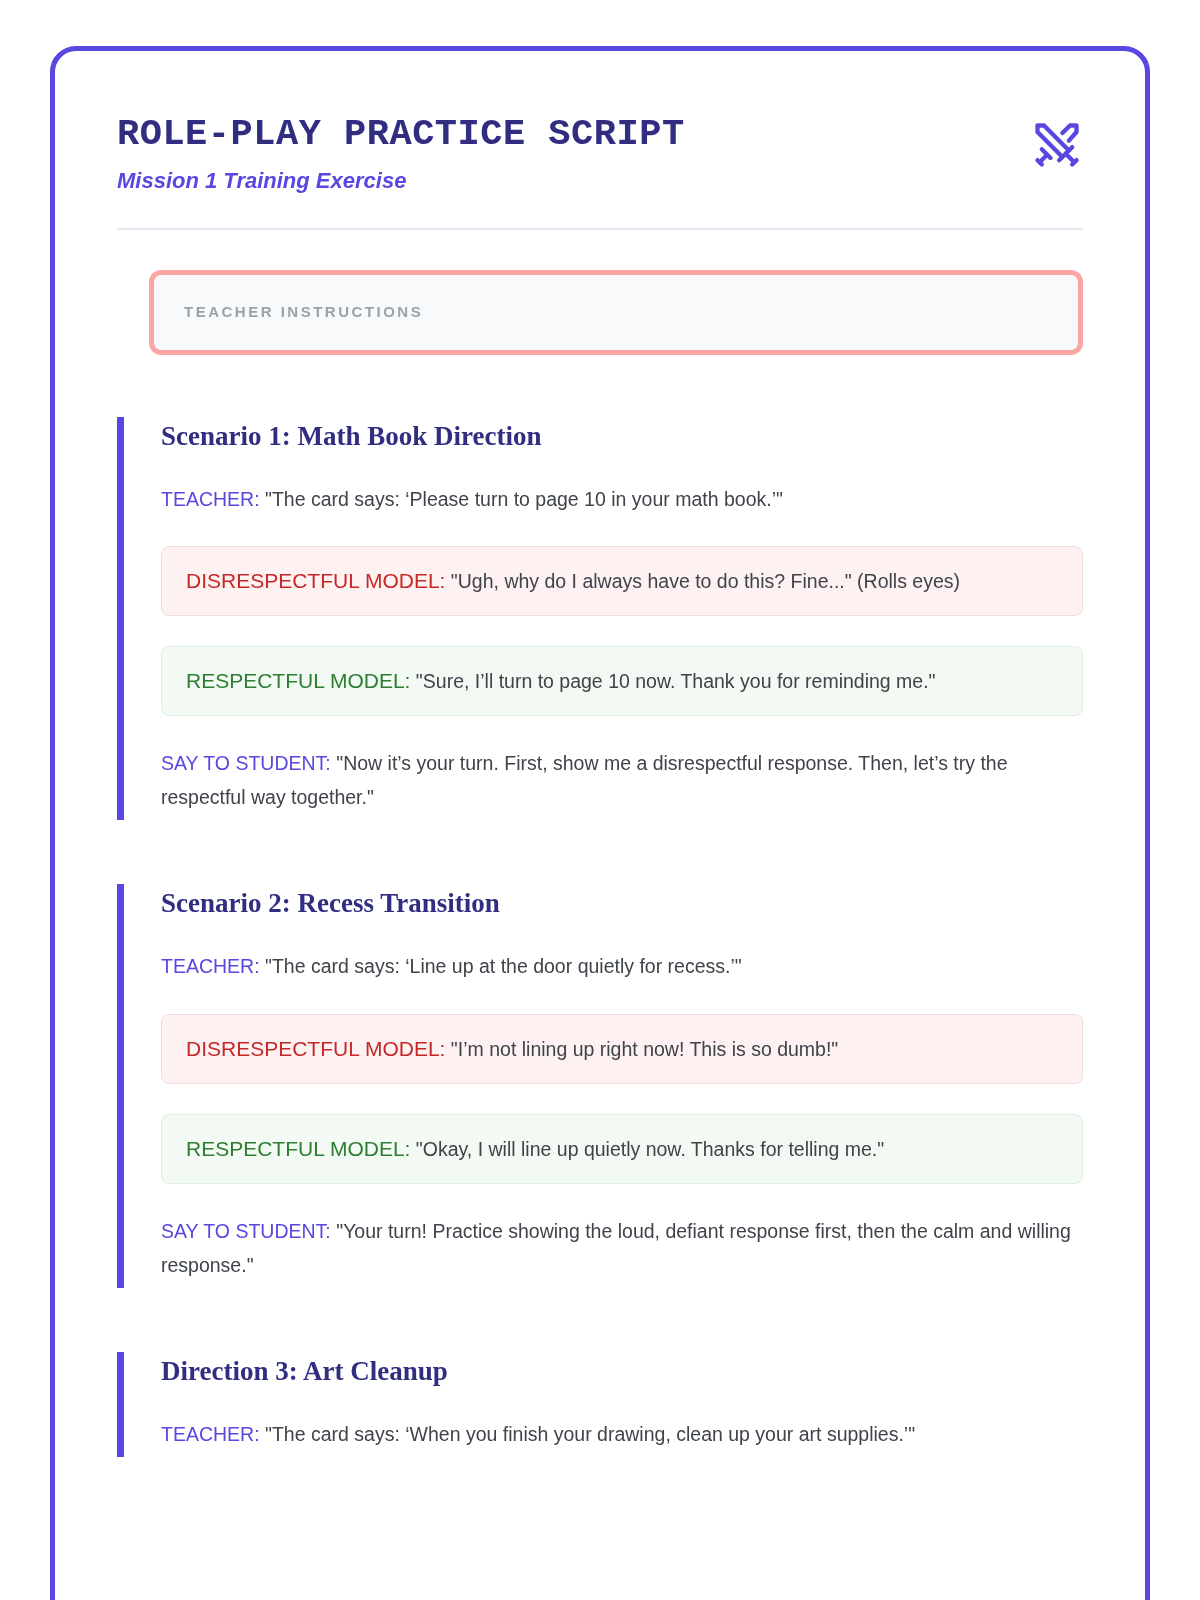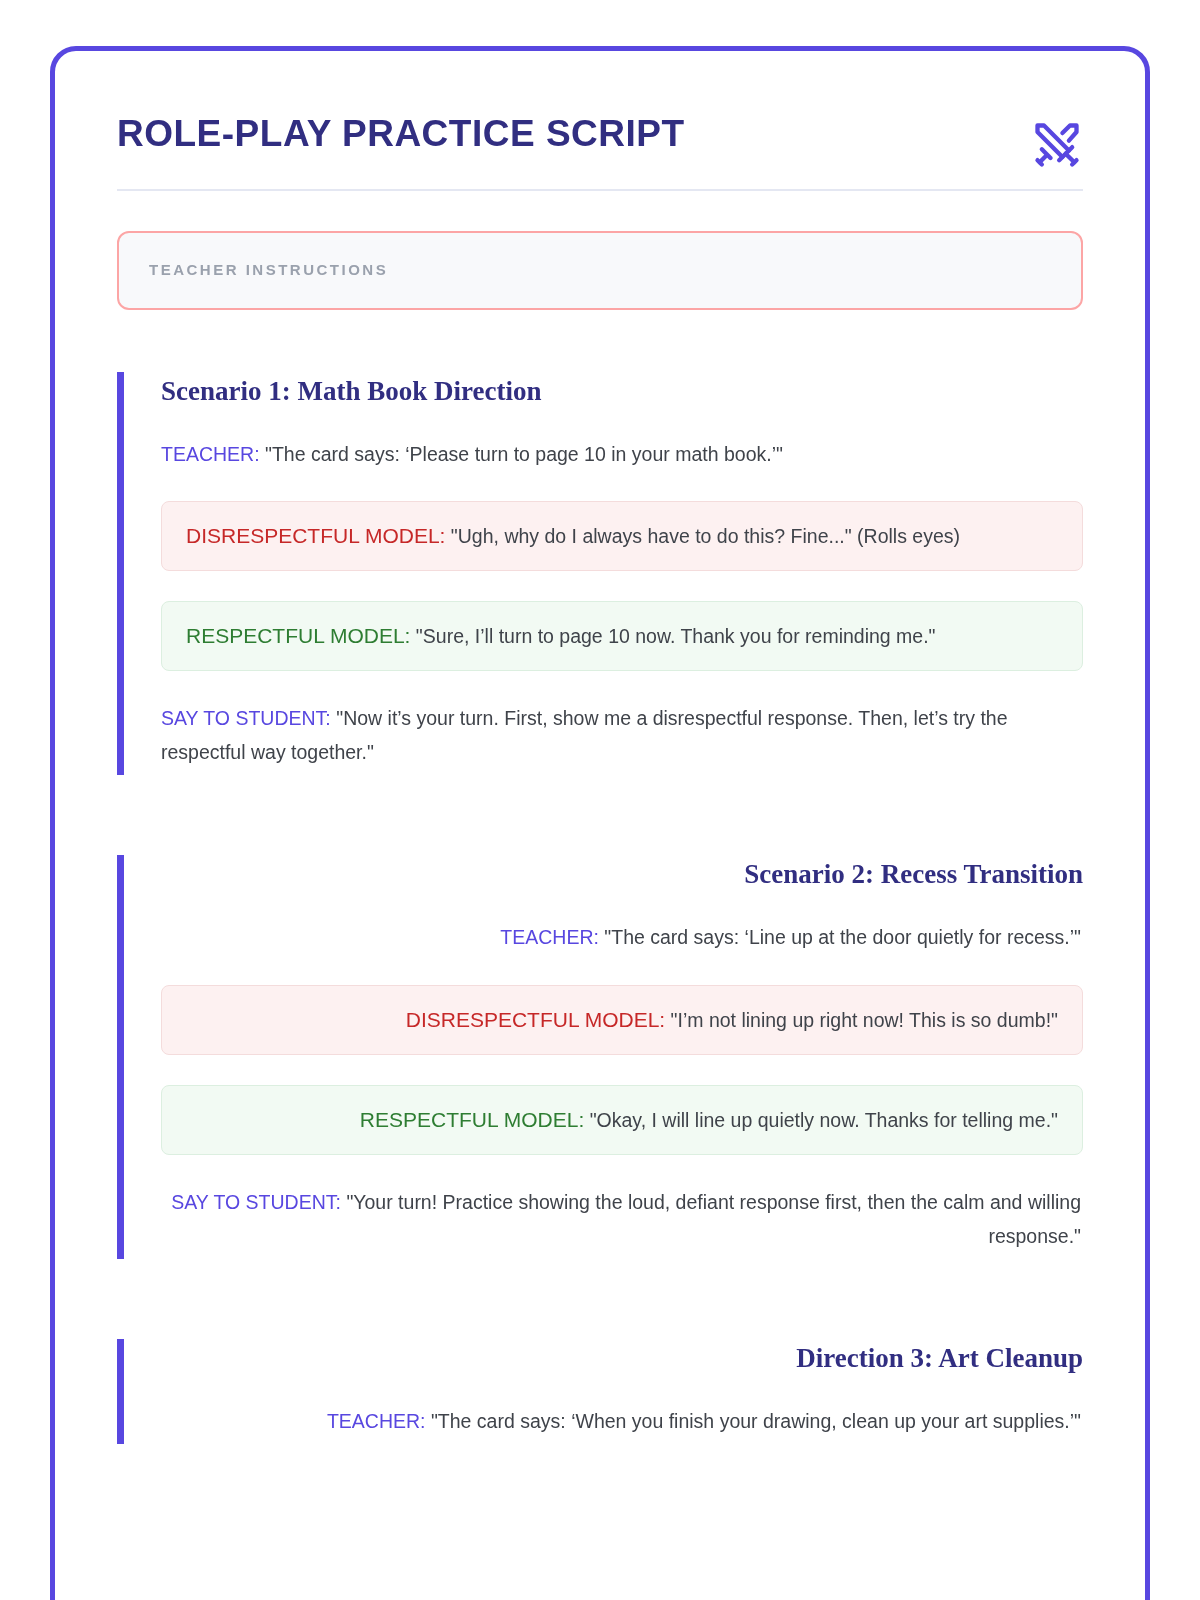--- a/index.html
+++ b/index.html
@@ -10,21 +10,21 @@
     margin: 46px 50px;
     border: 5px solid var(--c-accent, #5847e0);
     border-radius: 26px;
     padding: 62px 62px 90px 62px;
     min-height: 1750px;
     background: #ffffff;
   }
 
   .header { position: relative; }
   .page-title {
-    font-family: Liberation Sans, sans-serif;
+    font-family: Liberation Mono, monospace;
     font-size: 37px;
     font-weight: bold;
     letter-spacing: 0.5px;
     color: var(--c-heading, #312e81);
   }
   .page-subtitle {
     margin-top: 13px;
     font-size: 22px;
     font-style: italic;
     font-weight: bold;
@@ -41,23 +41,24 @@
 
   .divider {
     margin-top: 34px;
     border: 0;
     border-top: 2px solid #e4e7f2;
   }
 
   .instructions {
     margin-top: 40px;
     background: #f8f9fb;
-    border: 2px solid #fca5a5;
+    border: 5px solid #fca5a5;
     border-radius: 12px;
     padding: 28px 30px 30px 30px;
+    margin-left: 32px;
   }
   .instructions-heading {
     font-size: 15px;
     font-weight: bold;
     letter-spacing: 2.5px;
     color: #9aa1ad;
   }
   .instructions-body {
     margin-top: 14px;
     font-style: italic;
@@ -68,21 +69,21 @@
   }
 
   .scenarios { margin-top: 14px; }
   .scenario {
     margin-top: 62px;
     border-left: 7px solid var(--c-accent, #5847e0);
     padding-left: 37px;
     padding-top: 4px;
     padding-bottom: 6px;
   }
-  .scenario + .scenario { margin-top: 80px; text-align: right; }
+  .scenario + .scenario { margin-top: 64px; }
 
   .scenario-heading {
     font-family: "Liberation Serif", serif;
     font-size: 27px;
     font-weight: bold;
     color: var(--c-heading, #312e81);
   }
 
   .line {
     margin-top: 30px;
@@ -107,20 +108,21 @@
   .model-box.disrespectful .label { color: var(--c-disrespectful, #c62828); }
   .model-box.respectful   .label { color: var(--c-respectful, #2e7d32); }
 </style>
 </head>
 <body>
 
 <div class="card">
 
   <div class="header">
     <h1 class="page-title">ROLE-PLAY PRACTICE SCRIPT</h1>
+    <div class="page-subtitle">Mission 1 Training Exercise</div>
     <span class="header-icon">
       <svg viewBox="0 0 24 24" width="52" height="52" fill="none" stroke="currentColor" stroke-width="2" stroke-linecap="round" stroke-linejoin="round">
         <polyline points="14.5 17.5 3 6 3 3 6 3 17.5 14.5"></polyline>
         <line x1="13" x2="19" y1="19" y2="13"></line>
         <line x1="16" x2="20" y1="16" y2="20"></line>
         <line x1="19" x2="21" y1="21" y2="19"></line>
         <polyline points="14.5 6.5 18 3 21 3 21 6 17.5 10"></polyline>
         <line x1="5" x2="9" y1="14" y2="18"></line>
         <line x1="7" x2="4" y1="17" y2="20"></line>
         <line x1="3" x2="5" y1="19" y2="21"></line>

